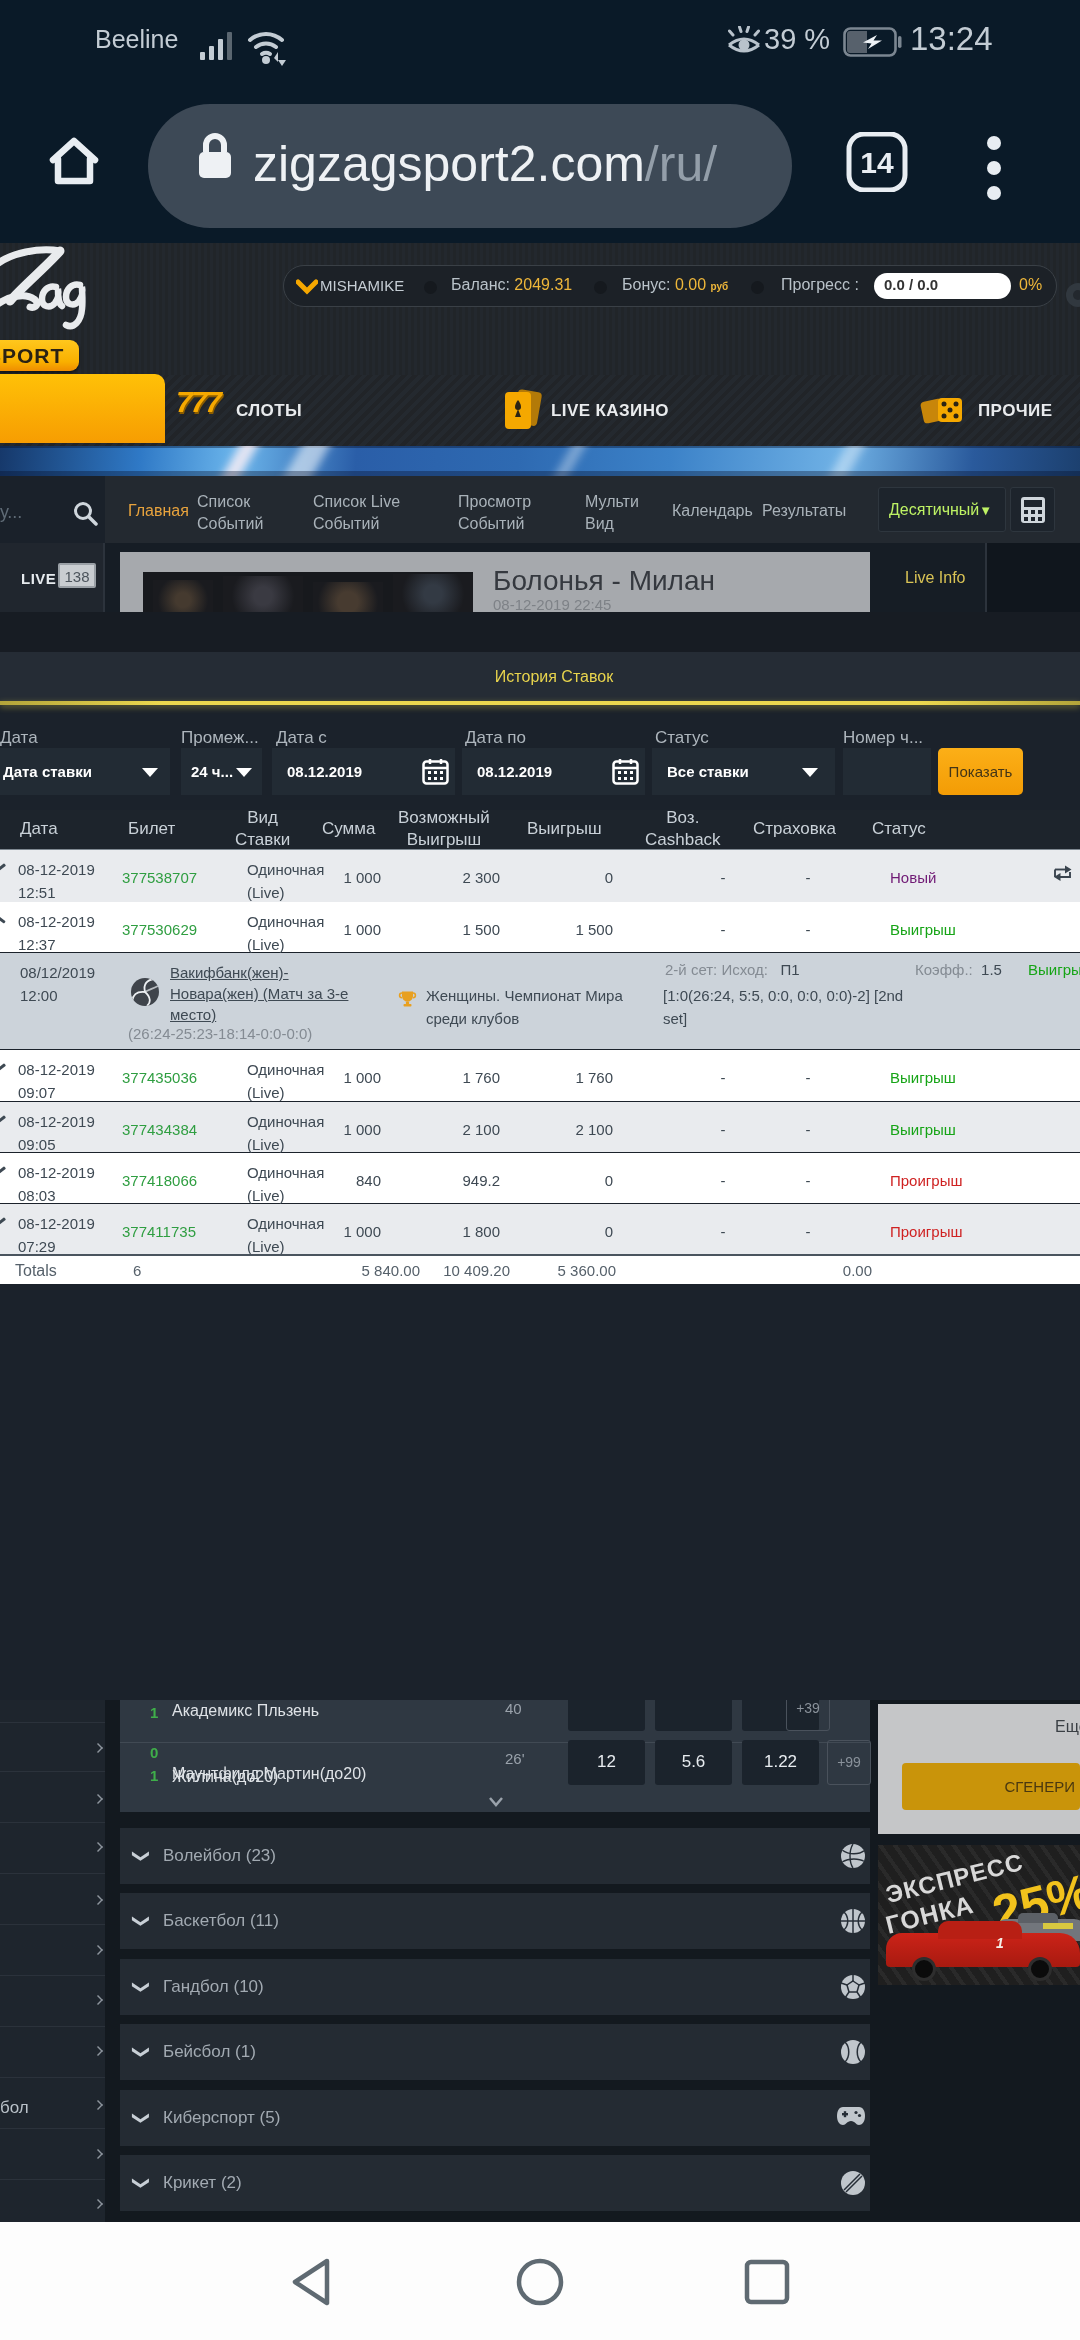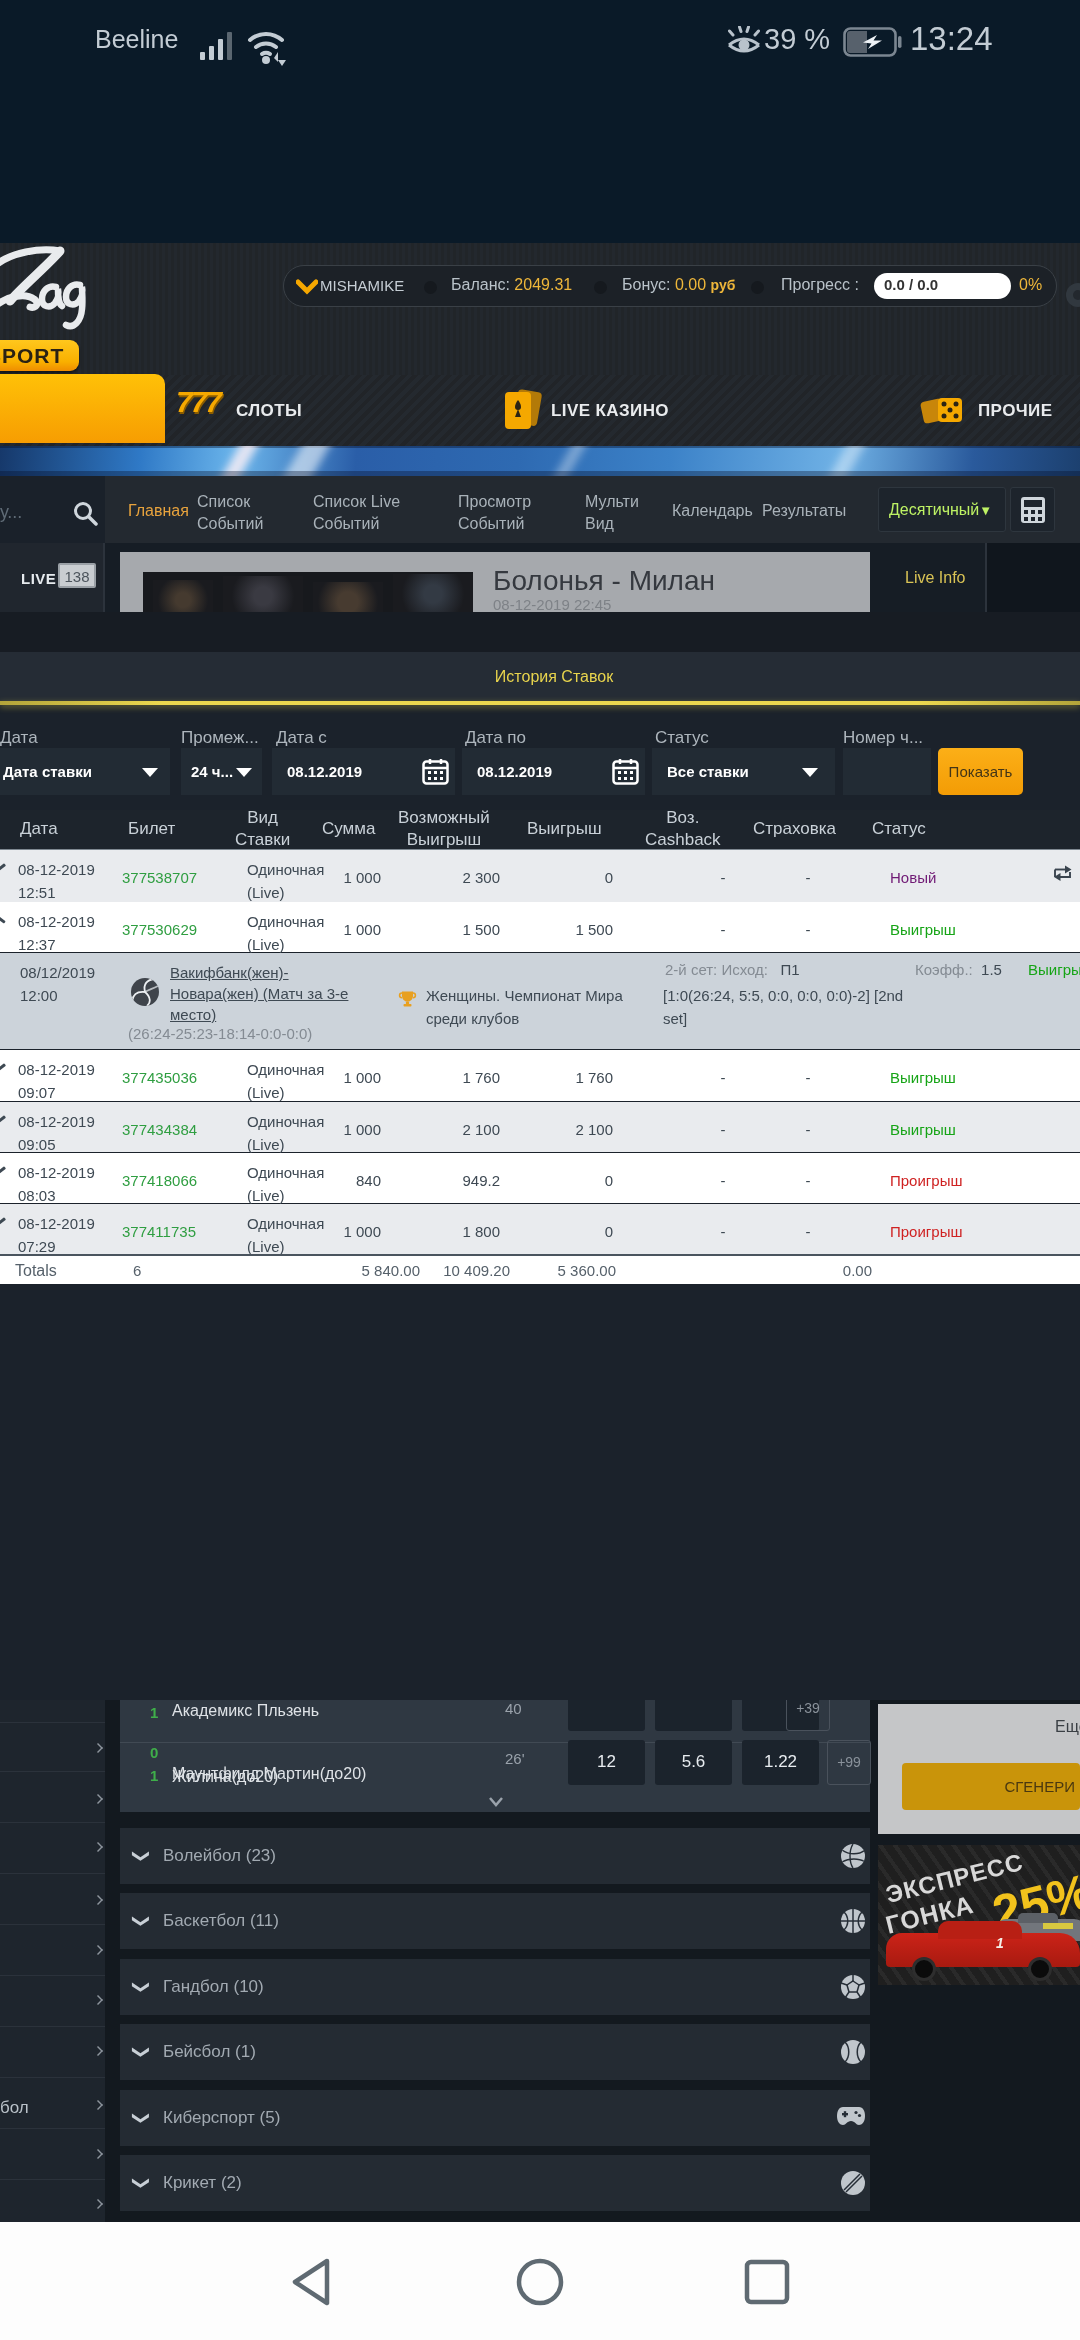--- a/index.html
+++ b/index.html
@@ -105,20 +105,42 @@
     </svg>
     <div class="abs" style="left:764px;top:23px;font-size:29px;">39 %</div>
     <svg class="abs" style="left:843px;top:27px;" width="60" height="30" viewBox="0 0 60 30">
       <rect x="1.5" y="1.5" width="51" height="27" rx="6" fill="none" stroke="#7b8691" stroke-width="2.6"></rect>
       <path d="M7 4 h17 v22 h-17 a3 3 0 0 1 -3 -3 v-16 a3 3 0 0 1 3 -3 Z" fill="#57616c"></path>
       <rect x="55" y="9" width="3.5" height="12" rx="1.75" fill="#7b8691"></rect>
       <path d="M20 15.5 L34 8 L30.5 13.5 L39 13.5 L25 22 L28.5 16.5 Z" fill="#eef2f6"></path>
     </svg>
     <div class="abs" style="left:910px;top:20px;font-size:33px;">13:24</div>
   </div>
+  <div id="urlrow">
+    <svg class="abs" style="left:45px;top:42px;" width="58" height="58" viewBox="0 0 58 58">
+      <path d="M8 28 L29 9 L50 28" fill="none" stroke="#e8edf2" stroke-width="6.5" stroke-linecap="round" stroke-linejoin="round"></path>
+      <path d="M13 27 L13 49 L45 49 L45 27" fill="none" stroke="#e8edf2" stroke-width="6.5" stroke-linecap="round" stroke-linejoin="round"></path>
+    </svg>
+    <div id="urlpill">
+      <svg class="abs" style="left:48px;top:28px;" width="38" height="48" viewBox="0 0 38 48">
+        <rect x="3" y="20" width="32" height="26" rx="5" fill="#eef1f4"></rect>
+        <path d="M10 20 V13 a9 9 0 0 1 18 0 V20" fill="none" stroke="#eef1f4" stroke-width="6"></path>
+      </svg>
+      <div class="abs" style="left:105px;top:31px;font-size:50px;color:#eef1f4;letter-spacing:0px;">zigzagsport2.com<span style="color:#939ea9;">/ru/</span></div>
+    </div>
+    <svg class="abs" style="left:846px;top:42px;" width="62" height="60" viewBox="0 0 62 60">
+      <rect x="3" y="2" width="56" height="56" rx="15" fill="none" stroke="#e8edf2" stroke-width="5"></rect>
+      <text x="31" y="41" font-size="30" font-weight="bold" fill="#e8edf2" text-anchor="middle" font-family="Liberation Sans, sans-serif">14</text>
+    </svg>
+    <div class="abs" style="left:987px;top:46px;">
+      <div style="width:14px;height:14px;border-radius:50%;background:#e8edf2;margin-bottom:11px;"></div>
+      <div style="width:14px;height:14px;border-radius:50%;background:#e8edf2;margin-bottom:11px;"></div>
+      <div style="width:14px;height:14px;border-radius:50%;background:#e8edf2;"></div>
+    </div>
+  </div>
 </div>
 <div id="siteheader">
   <svg class="abs" style="left:0;top:0px;" width="150" height="98" viewBox="0 0 150 98">
     <g stroke="#e9ebed" fill="none" stroke-linecap="round">
       <path d="M-4 22 C 10 10, 40 4, 60 8" stroke-width="7"></path>
       <path d="M60 8 C 48 22, 22 44, 10 58" stroke-width="9"></path>
       <path d="M-6 64 C 8 52, 26 50, 34 56 C 40 60, 36 66, 30 64" stroke-width="7"></path>
       <path d="M56 44 C 48 42, 42 48, 42 56 C 42 64, 50 66, 55 60 C 58 56, 59 50, 58 46 C 58 52, 58 60, 62 63" stroke-width="6.5"></path>
       <path d="M80 42 C 72 40, 66 46, 66 54 C 66 62, 74 64, 79 58 C 82 54, 83 48, 82 44 C 82 50, 83 58, 82 66 C 81 78, 74 86, 66 82" stroke-width="6.5"></path>
     </g>
@@ -127,21 +149,21 @@
       <span style="position:absolute;left:37px;top:4px;">SPORT</span>
     </div>
   <div id="userpill">
     <svg class="abs" style="left:12px;top:13px;" width="22" height="16" viewBox="0 0 22 16">
         <path d="M2 3 L11 12 L20 3" fill="none" stroke="#f5a700" stroke-width="5" stroke-linecap="round"></path>
       </svg>
     <div class="abs" style="left:36px;top:11px;color:#c5cdd4;font-size:15px;">MISHAMIKE</div>
     <div class="abs" style="left:140px;top:15px;width:13px;height:13px;border-radius:50%;background:#15191e;"></div>
     <div class="abs" style="left:167px;top:10px;">Баланс: <span style="color:#efb73a;">2049.31</span></div>
     <div class="abs" style="left:310px;top:15px;width:13px;height:13px;border-radius:50%;background:#15191e;"></div>
-    <div class="abs" style="left:338px;top:10px;">Бонус: <span style="color:#efb73a;">0.00</span> <span style="color:#efb73a;font-size:14px;font-weight:bold;">руб</span></div>
+    <div class="abs" style="left:338px;top:10px;">Бонус: <span style="color:#efb73a;">0.00</span> <span style="color:#efb73a;font-size:10px;font-weight:bold;">руб</span></div>
     <div class="abs" style="left:467px;top:15px;width:13px;height:13px;border-radius:50%;background:#15191e;"></div>
     <div class="abs" style="left:497px;top:10px;">Прогресс :</div>
     <div class="abs" style="left:590px;top:7px;width:137px;height:26px;background:#fff;border-radius:13px;color:#333;font-size:15px;font-weight:bold;padding:3px 0 0 10px;">0.0 / 0.0</div>
     <div class="abs" style="left:735px;top:10px;color:#efb73a;">0%</div>
   </div>
   <svg class="abs" style="left:1058px;top:35px;" width="30" height="34" viewBox="0 0 30 34">
       <circle cx="20" cy="17" r="12" fill="#31383f"></circle>
       <circle cx="20" cy="17" r="5" fill="#23282e"></circle>
     </svg>
 </div>

